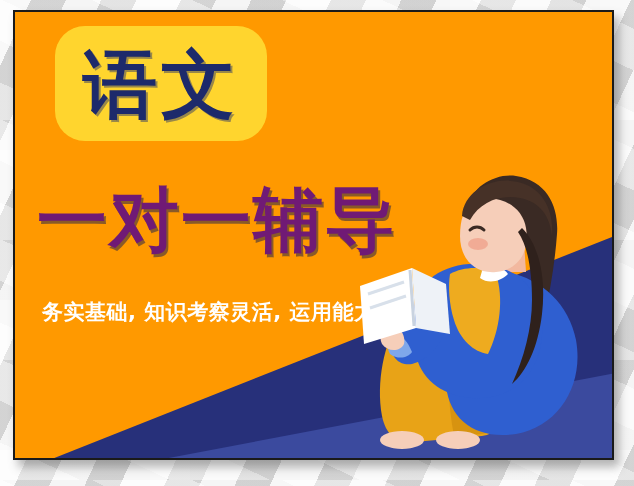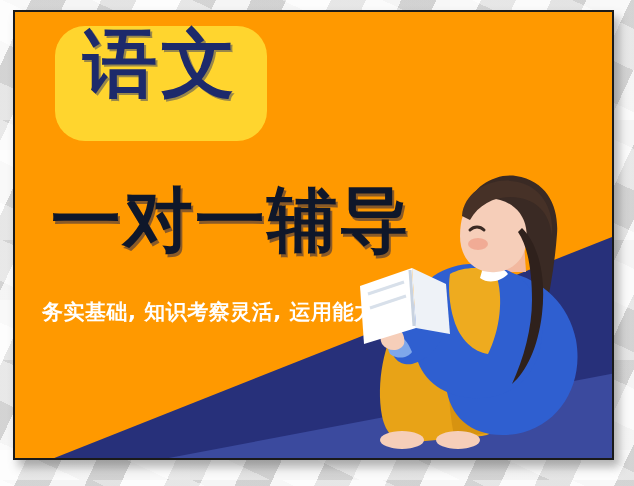--- a/index.html
+++ b/index.html
@@ -80,45 +80,45 @@
   }
 
   
   #subject-badge {
     position: absolute;
     left: 40px; top: 14px;
     width: 212px; height: 115px;
     background: #ffd52e;
     border-radius: 30px;
     display: flex;
+    align-items: center;
     justify-content: center;
   }
   #subject-badge .txt {
     font-family: "DejaVu Sans", "Liberation Sans", sans-serif;
     font-size: 74px;
     font-weight: bold;
     color: #1d2a6b;
     letter-spacing: 4px;
     line-height: 1;
     text-shadow: 2px 2px 0 rgba(29,42,107,.45);
   }
 
   
   #headline {
     position: absolute;
     left: 22px; top: 172px;
     font-family: "DejaVu Sans", "Liberation Sans", sans-serif;
     font-size: 70px;
     font-weight: bold;
-    color: #0f172a;
+    color: #701a75;
     letter-spacing: 2px;
     line-height: 1.05;
     white-space: nowrap;
     text-shadow: 2px 3px 0 rgba(20,28,80,.5);
-    margin-left: 14px;
   }
 
   
   #subtitle {
     position: absolute;
     left: 27px; top: 286px;
     font-family: "DejaVu Sans", "Liberation Sans", sans-serif;
     font-size: 21px;
     font-weight: bold;
     color: #ffffff;

